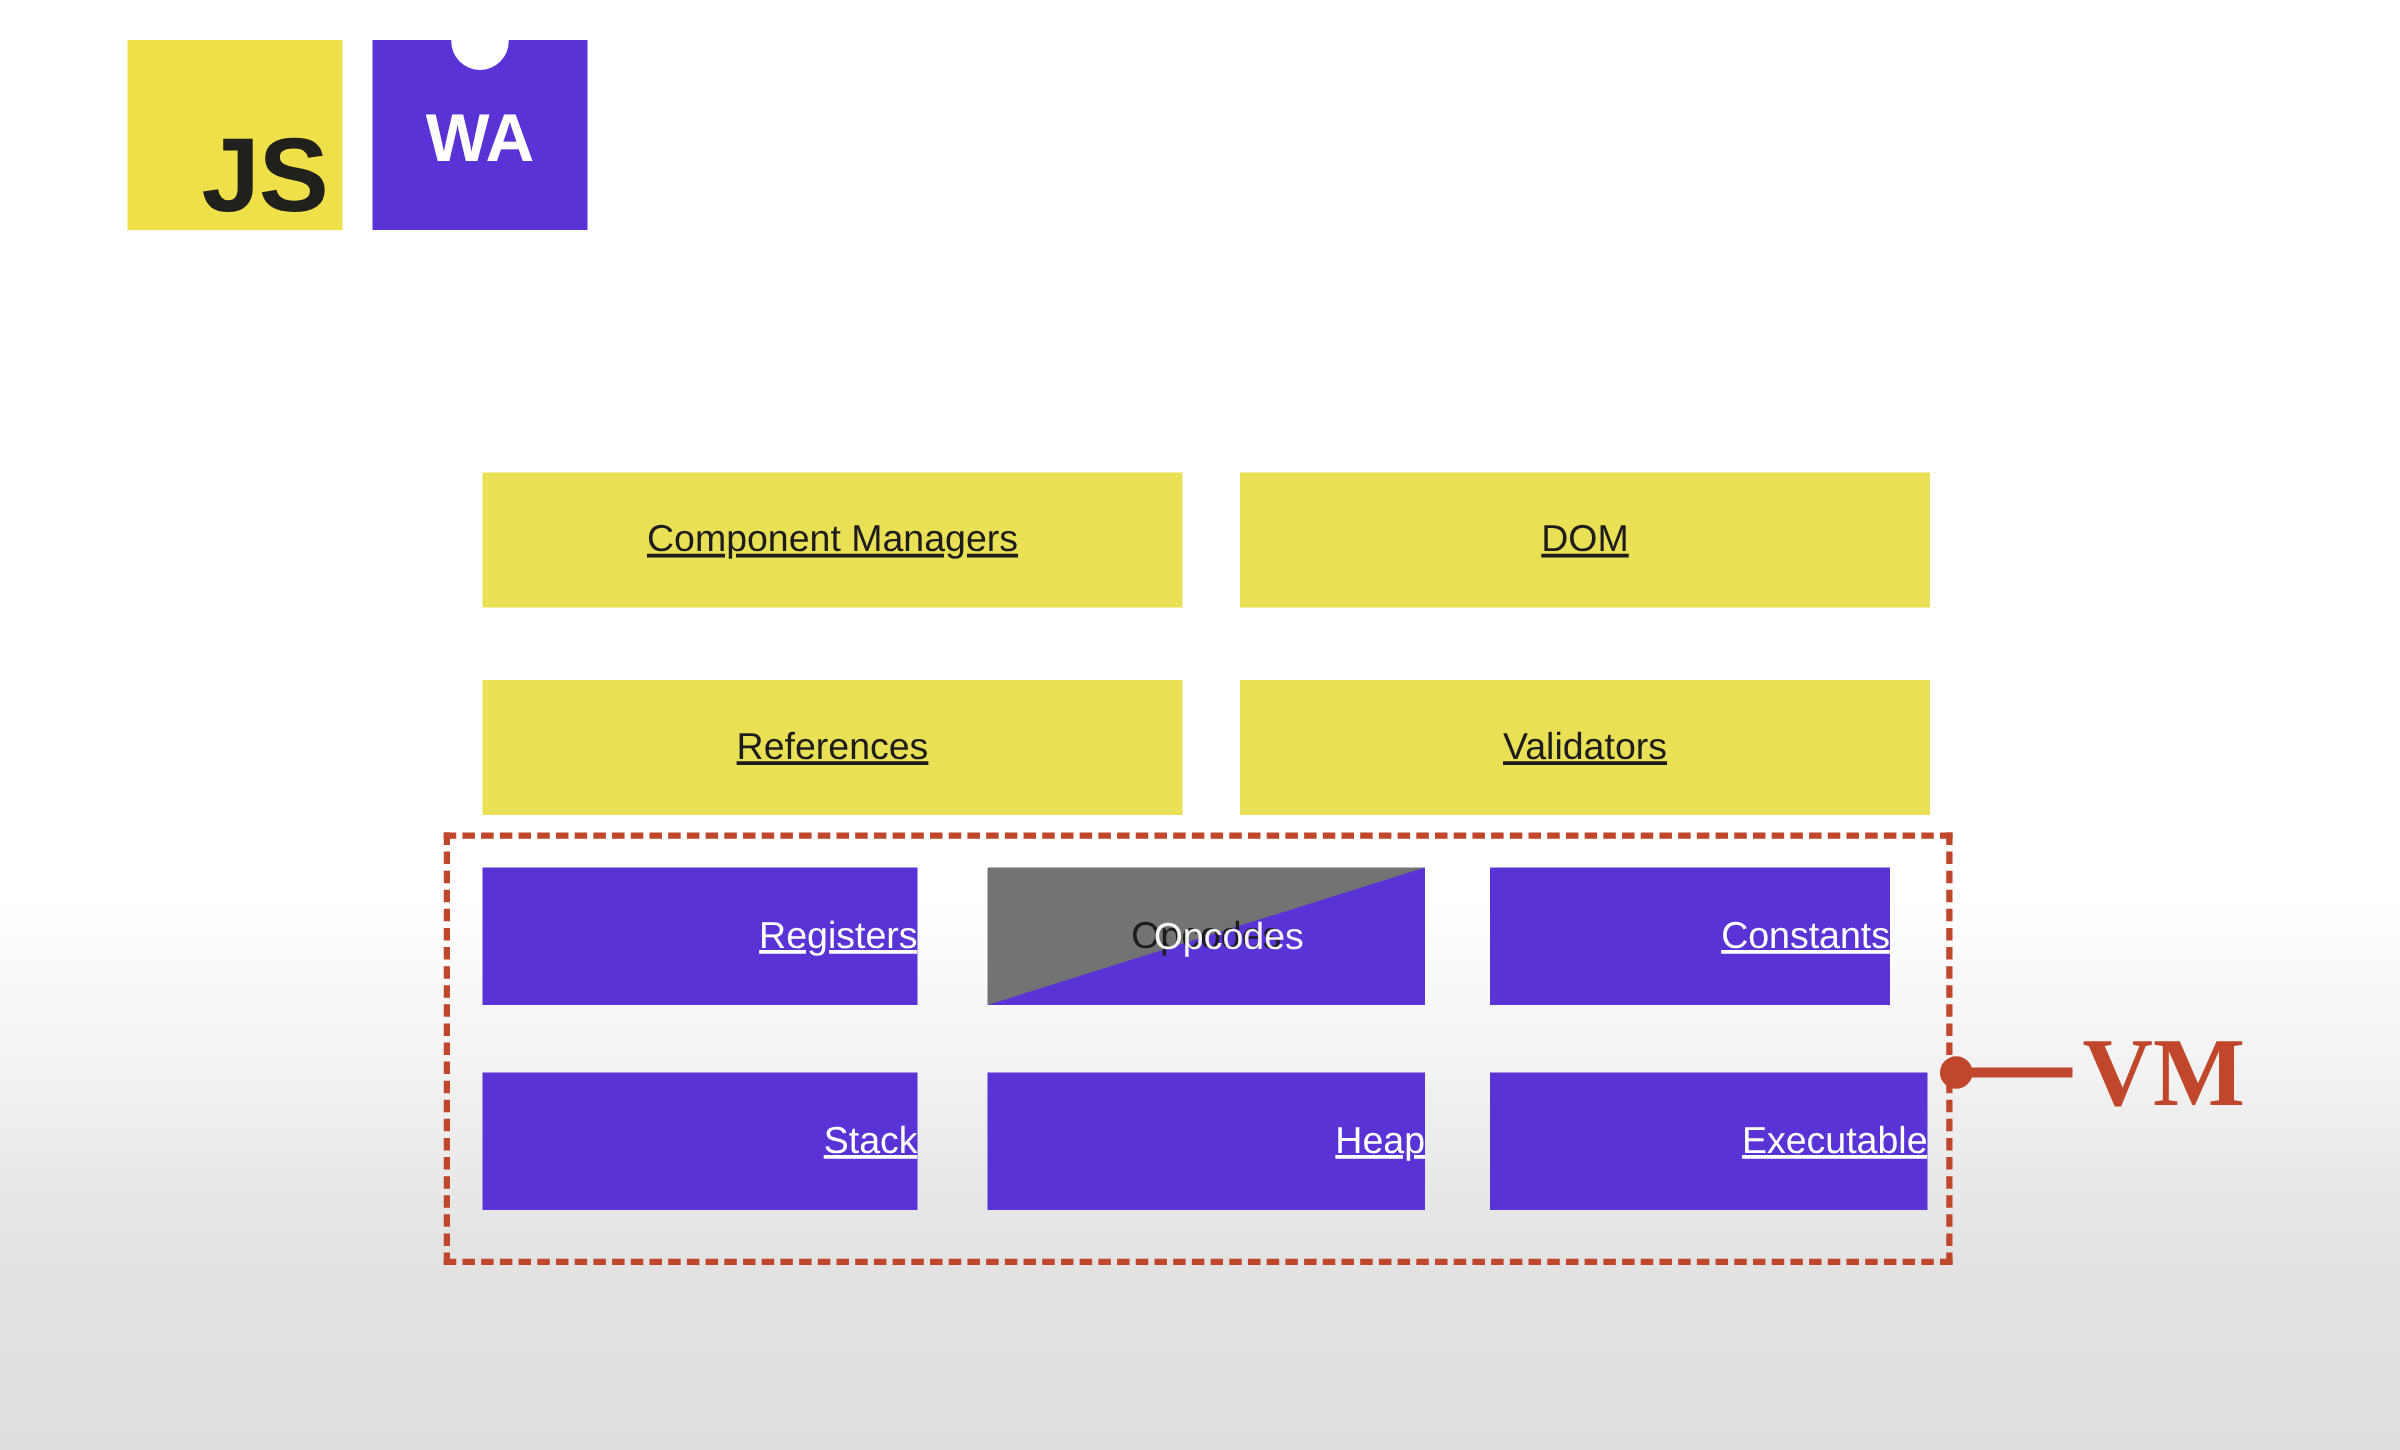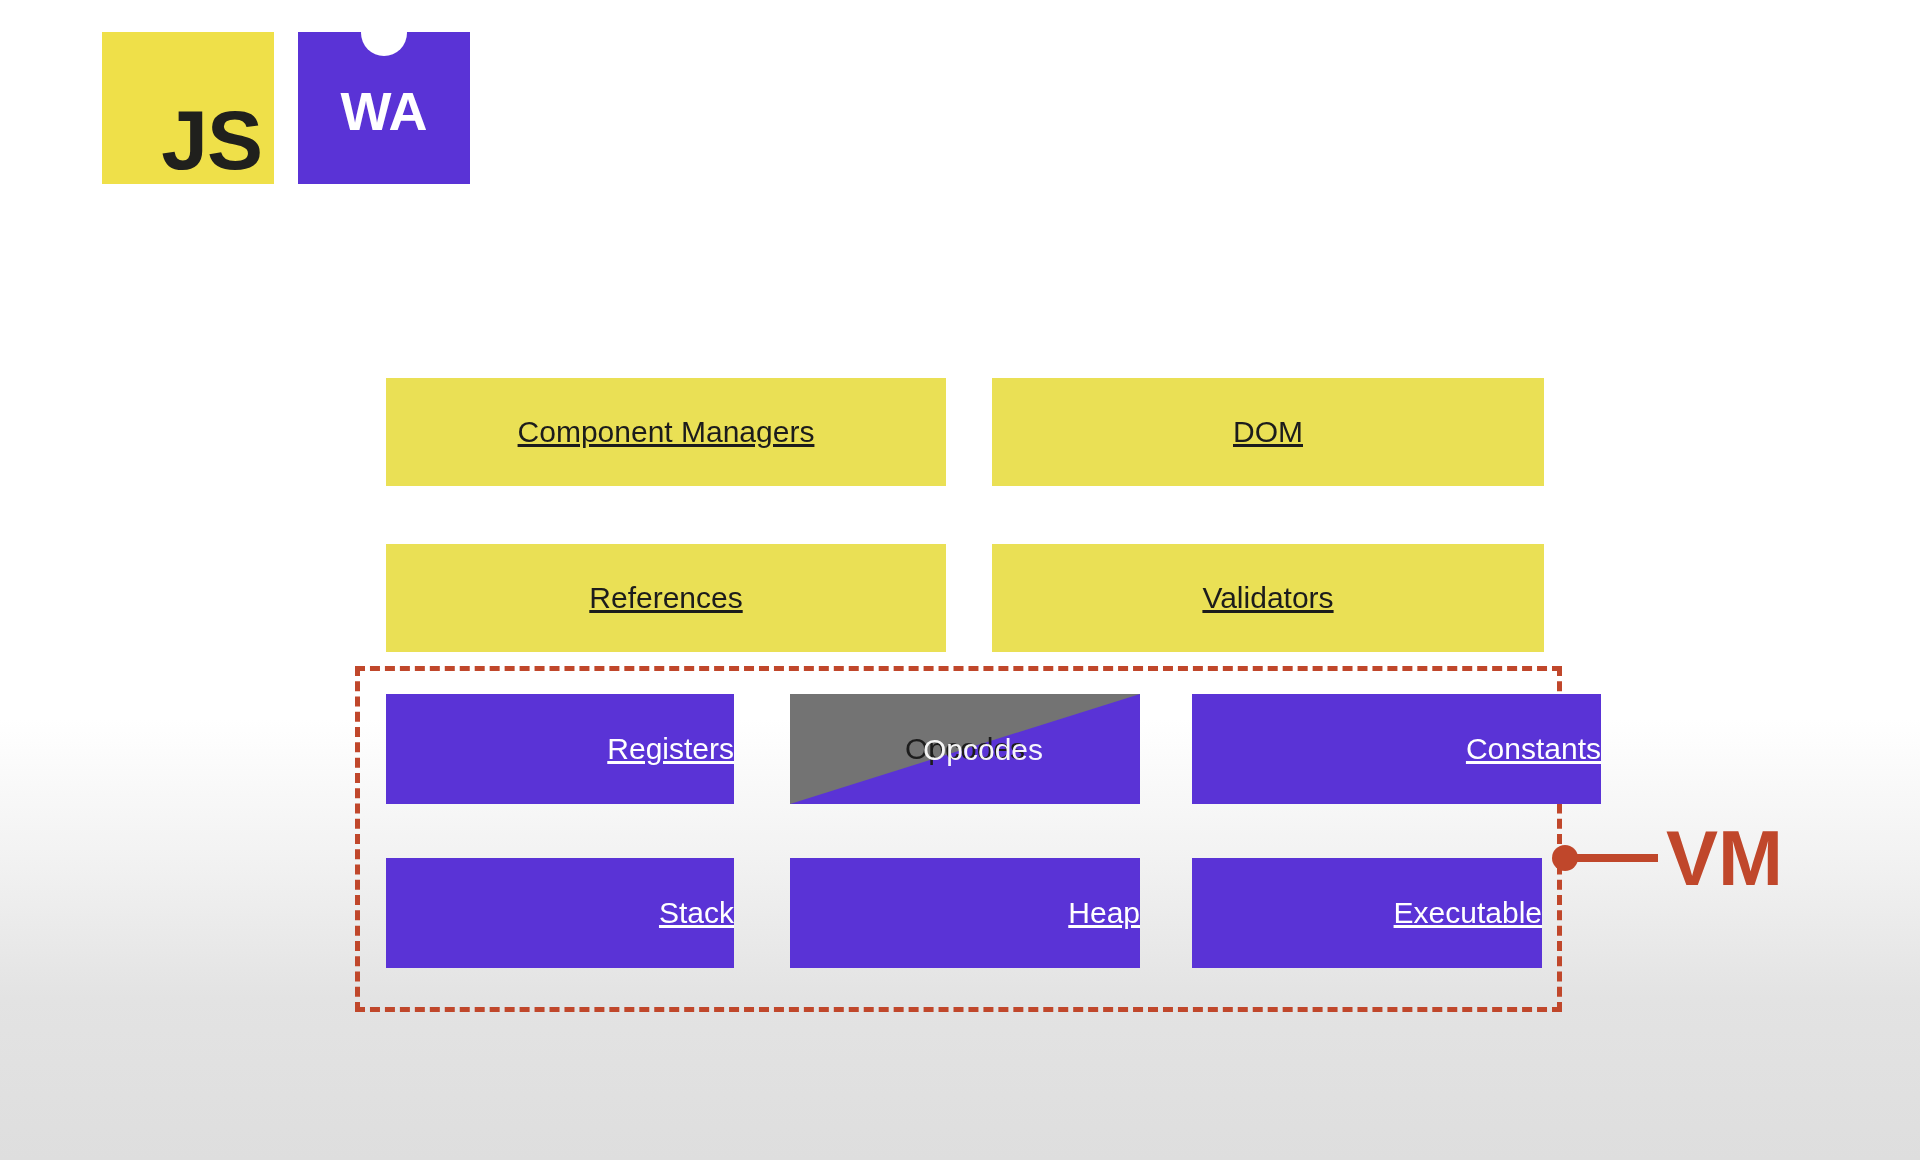--- a/index.html
+++ b/index.html
@@ -174,20 +174,21 @@
     flex: 0 0 auto;
     margin-left: -2px;
   }
   #vm-callout .vm-text {
     margin-left: 8px;
     font-size: 78px;
     font-weight: bold;
     color: #c0472b;
     line-height: 1;
     letter-spacing: 0px;
+    font-family: Liberation Serif, serif;
   }
 </style>
 </head>
 <body>
 
 <div id="logo-row">
 
   <div class="logo-tile logo-js">
     <span class="logo-text">JS</span>
   </div>
@@ -222,21 +223,21 @@
   <div class="node node-purple" style="left:386px; top:694px; width:348px; height:110px;">
     <span>Registers</span>
   </div>
 
   <div class="node node-wipe" style="left:790px; top:694px; width:350px; height:110px;">
     <span class="wipe-fill"></span>
     <span class="label-old">Opcodes</span>
     <span class="label-new">Opcodes</span>
   </div>
 
-  <div class="node node-purple" style="left:1192px; top:694px; width:409px; height:110px;">
+  <div class="node node-purple" style="left:1192px; top:694px; width:320px; height:110px;">
     <span>Constants</span>
   </div>
 
   <div class="node node-purple" style="left:386px; top:858px; width:348px; height:110px;">
     <span>Stack</span>
   </div>
 
   <div class="node node-purple" style="left:790px; top:858px; width:350px; height:110px;">
     <span>Heap</span>
   </div>

